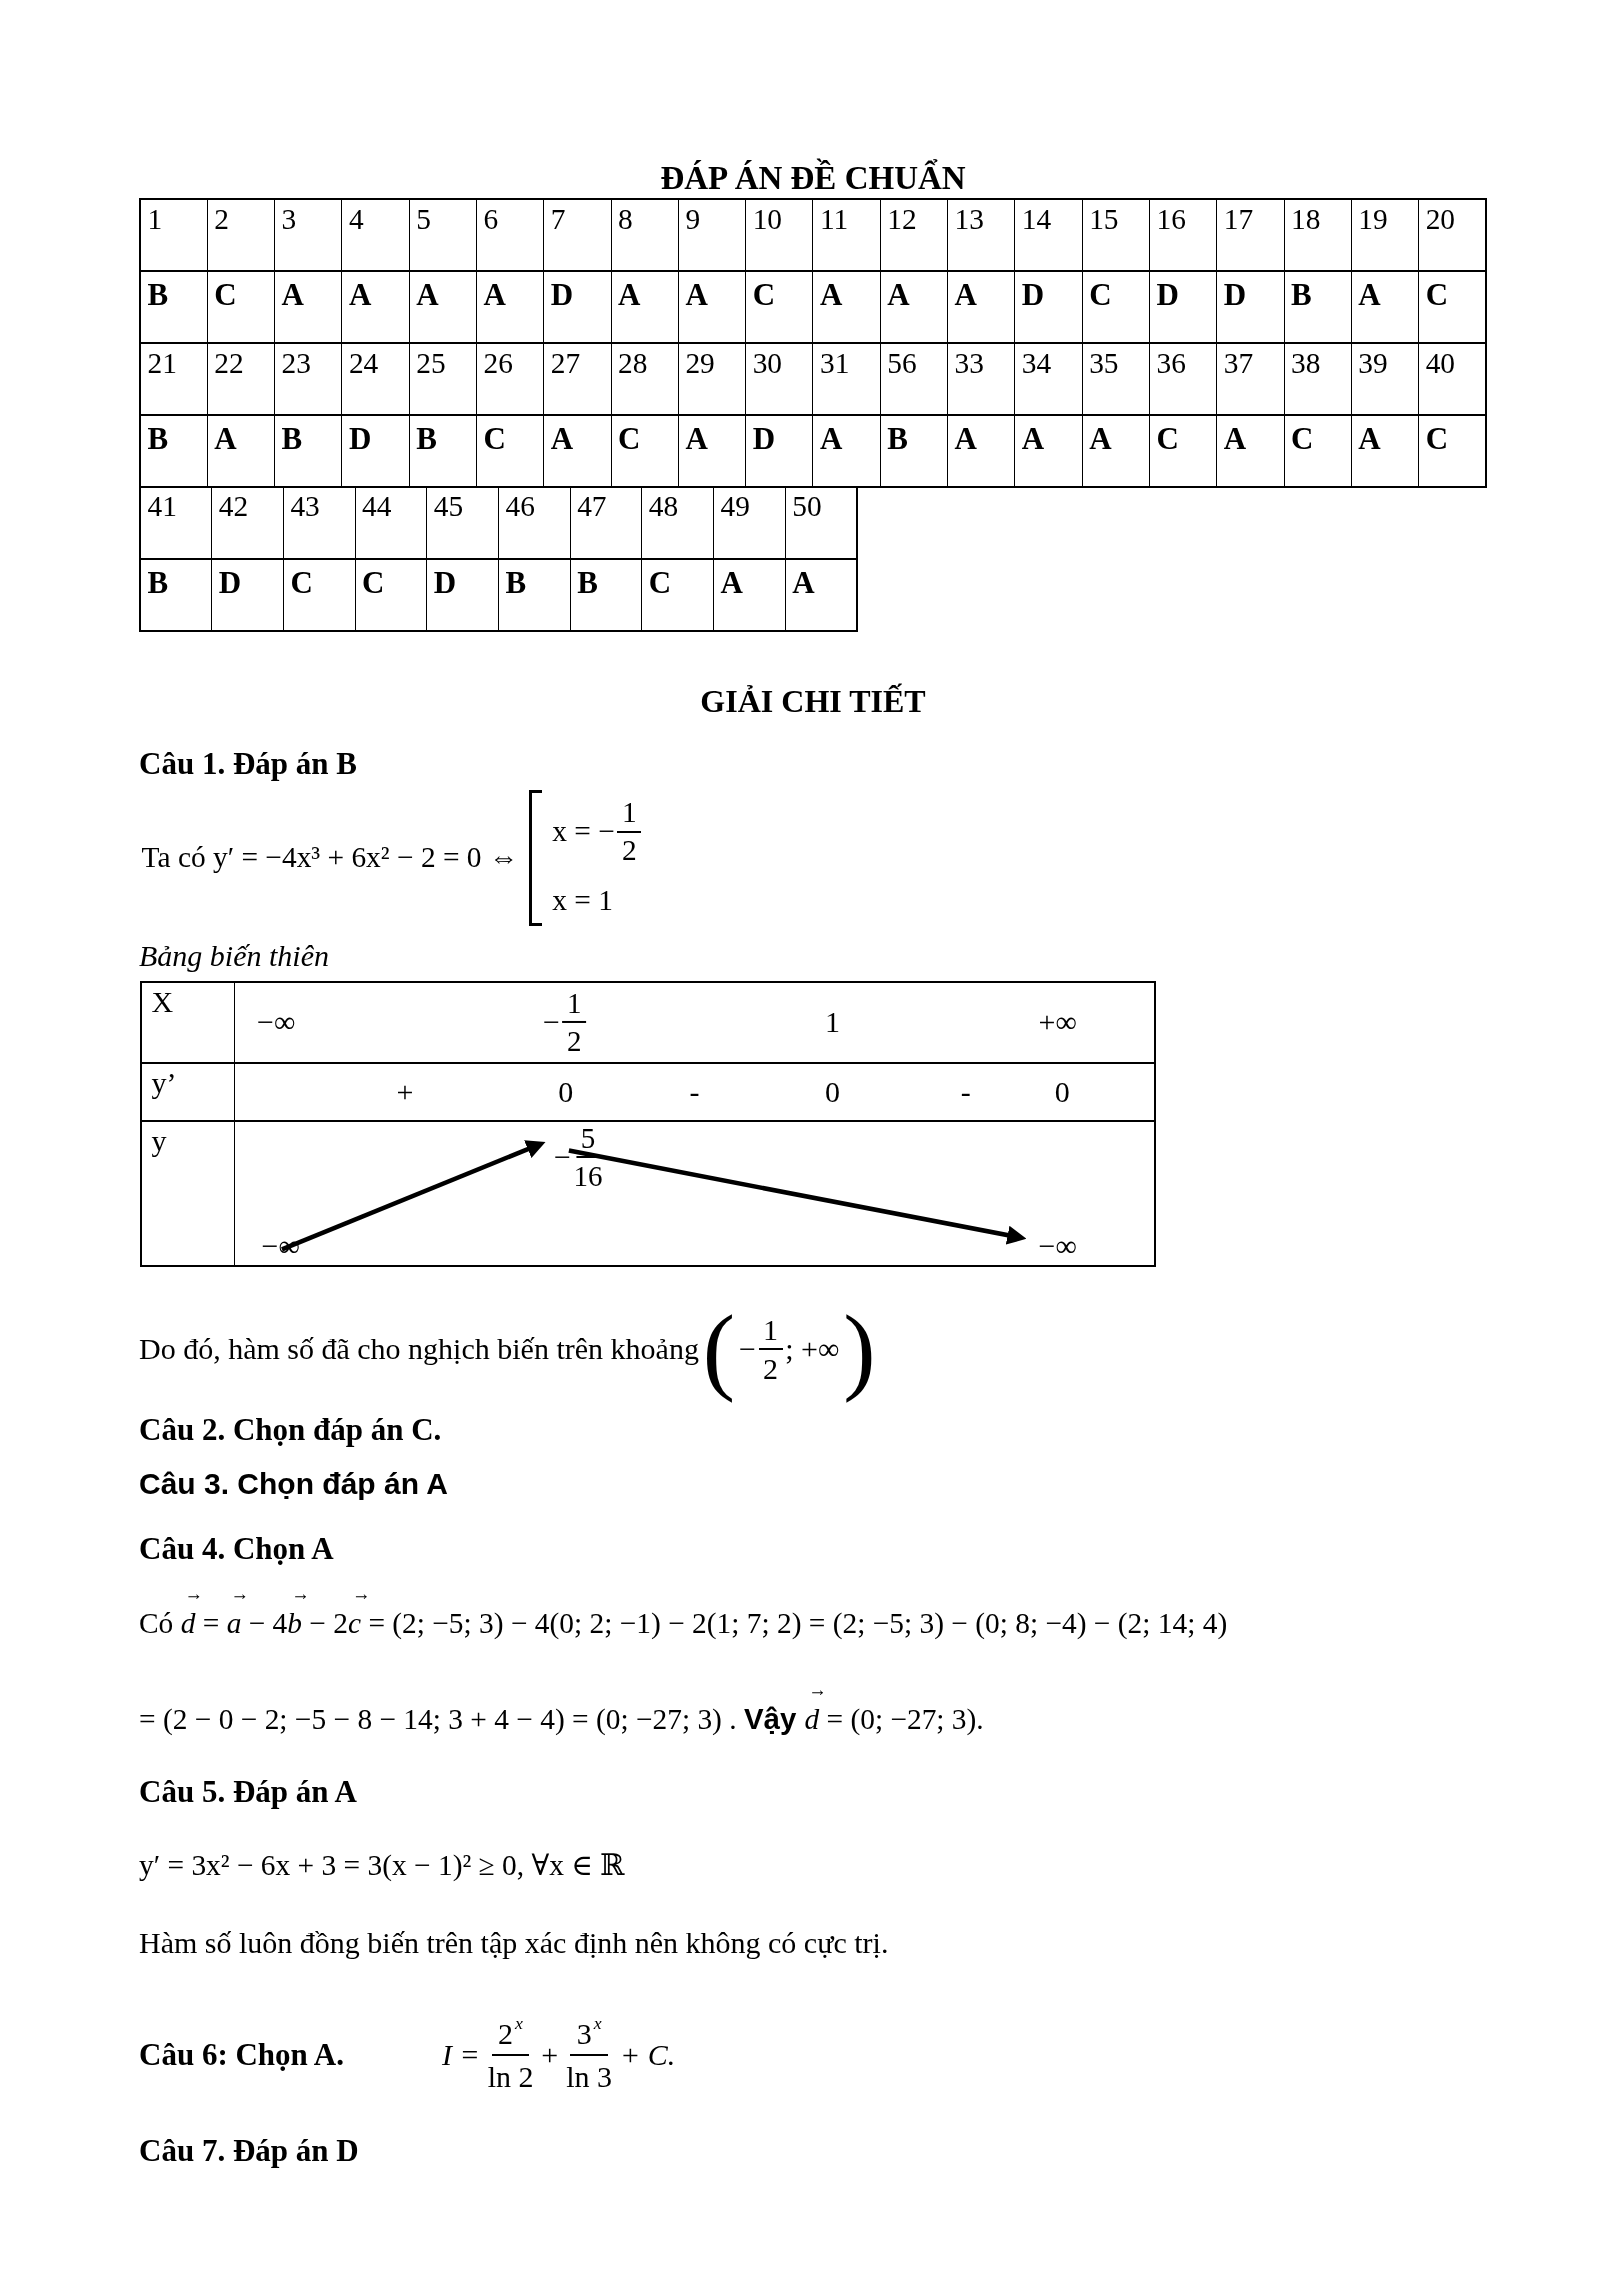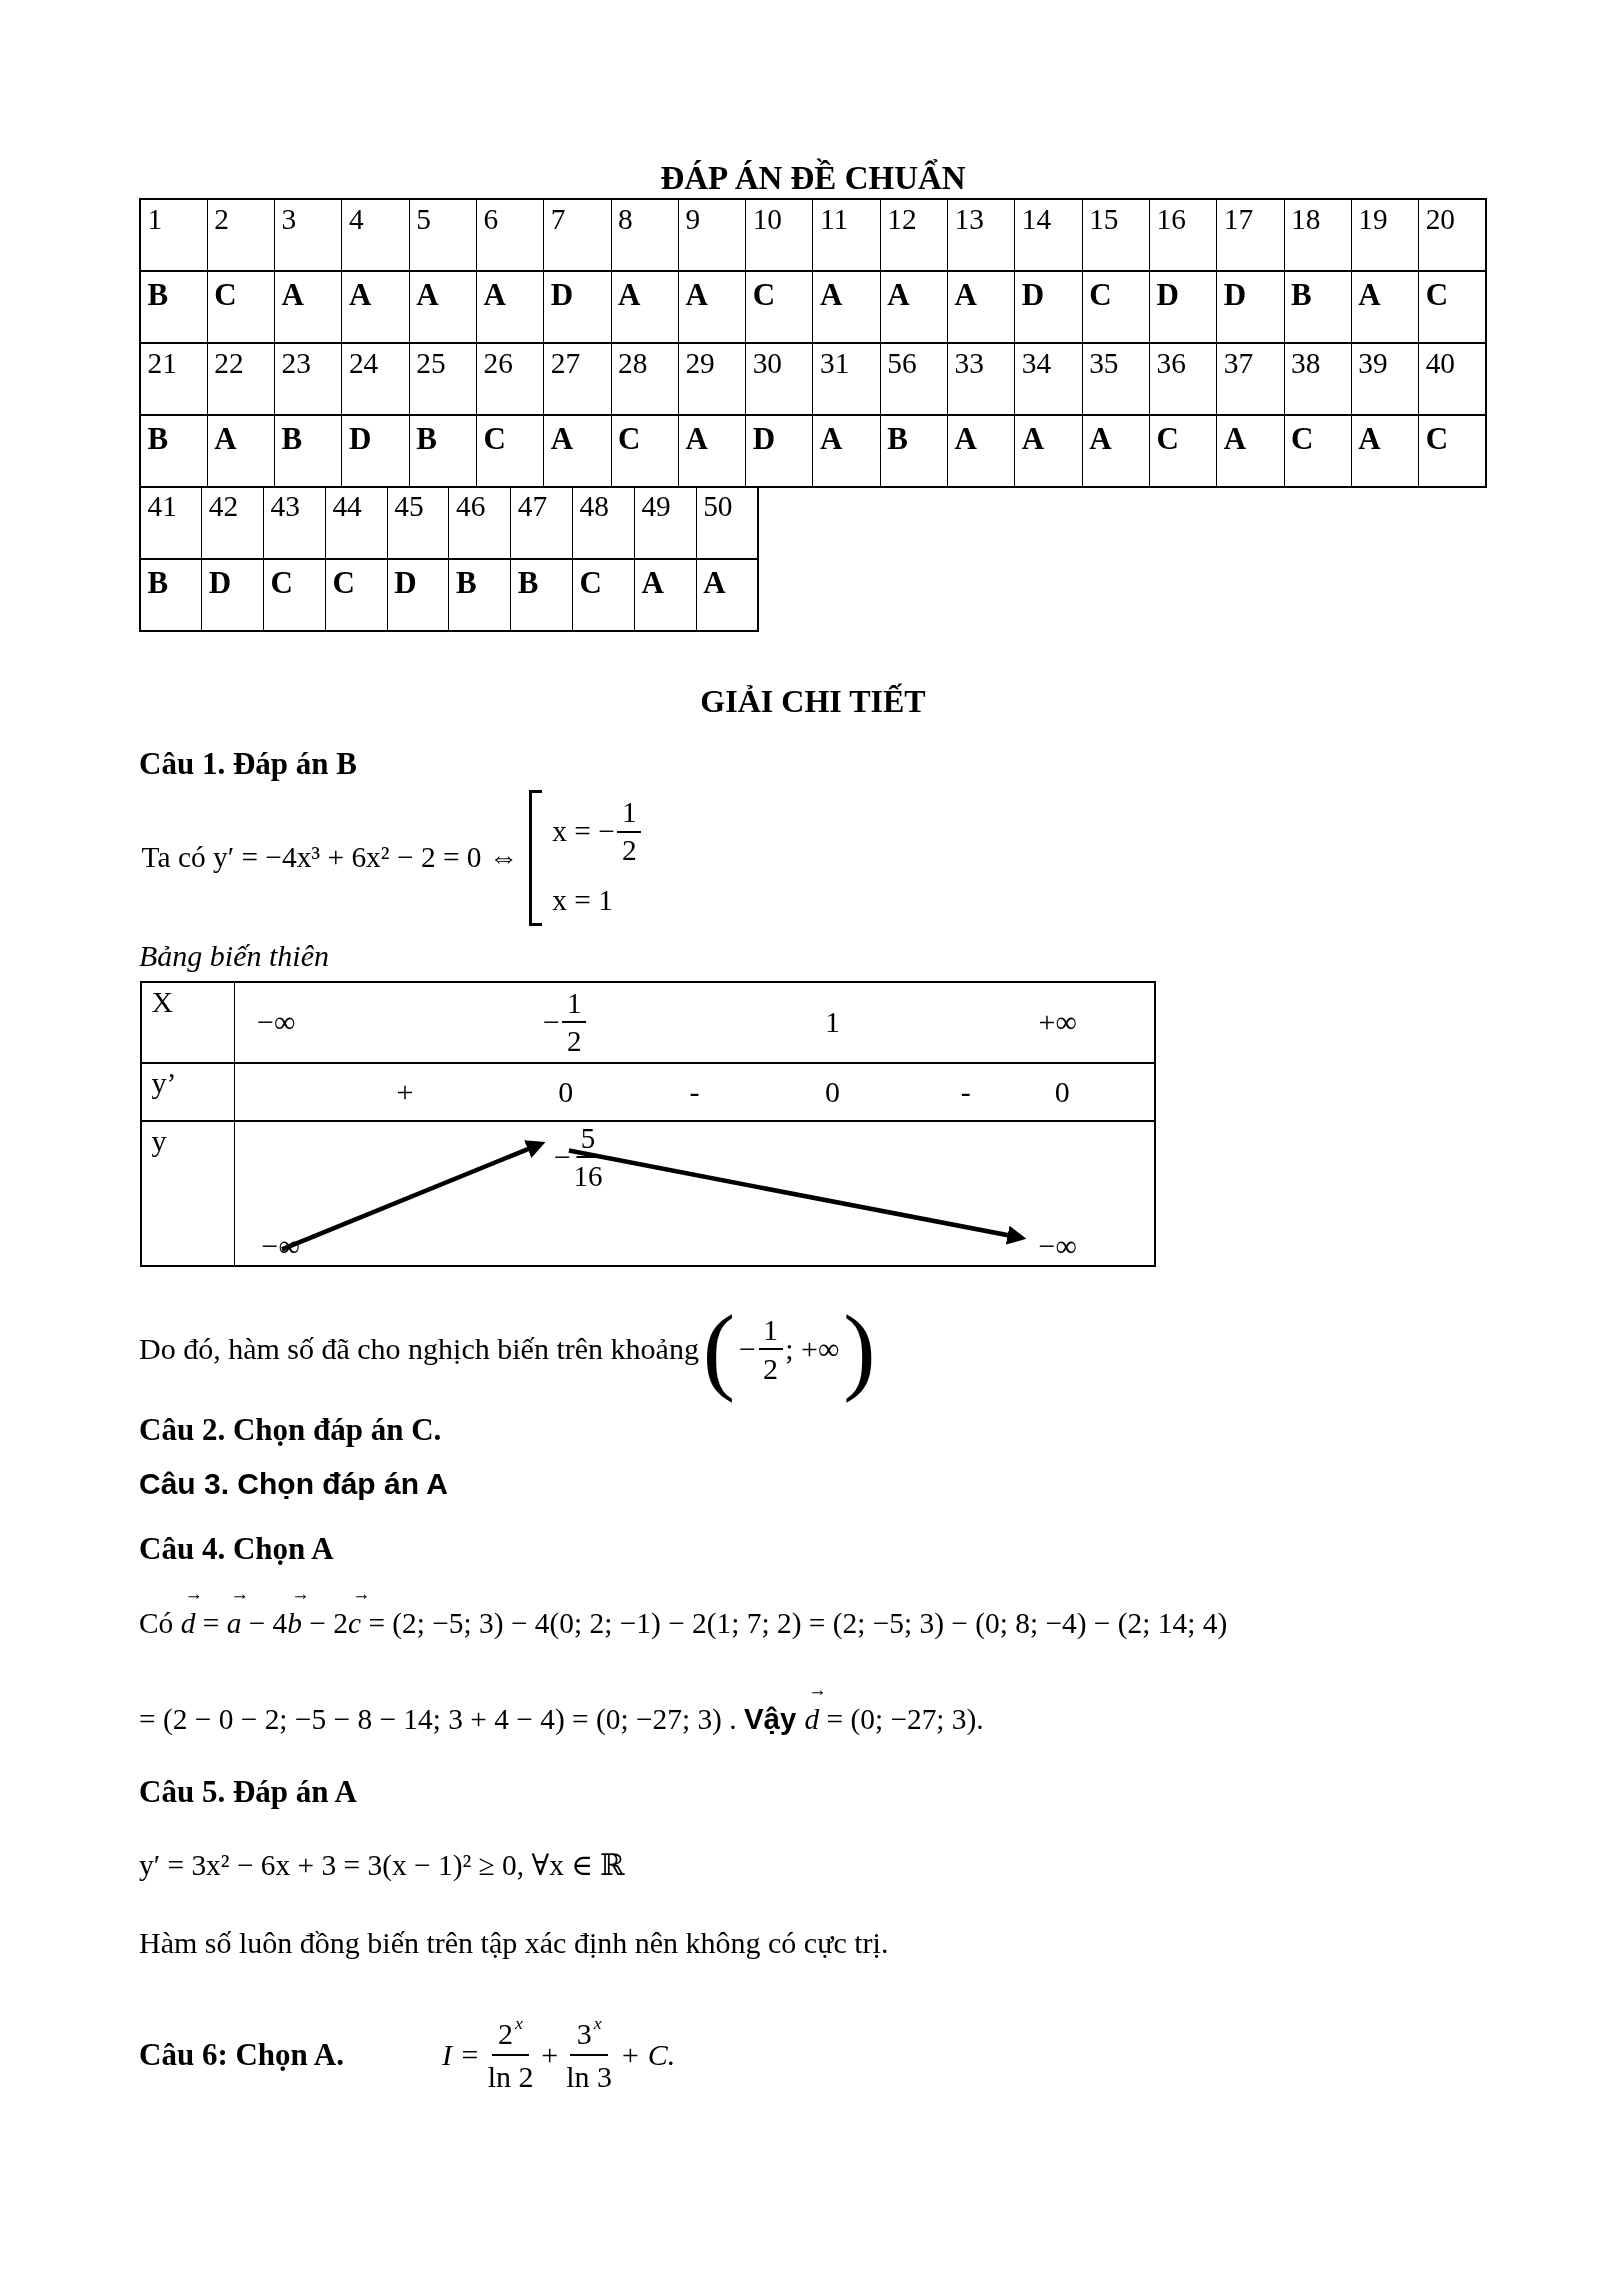--- a/index.html
+++ b/index.html
@@ -17,21 +17,21 @@
 
   
   .doc-title { text-align:center; font-weight:bold; font-size:33px; line-height:1.05; }
   .section-title { text-align:center; font-weight:bold; font-size:32px; margin-top:50px; }
   .q-head { font-weight:bold; font-size:31px; }
   .q-head.sans { font-family:"Liberation Sans","DejaVu Sans",sans-serif; font-size:30px; }
 
   
   .anstable { border-collapse: collapse; table-layout: fixed; margin-top: 2.6px; }
   .anstable.t1 { width: 1348px; }
-  .anstable.t2 { width: 620px; margin-top: -2.6px; }
+  .anstable.t2 { width: 719px; margin-top: -2.6px; }
   .anstable, .anstable td { border: 1.3px solid #000; }
   .anstable td {
     border-top-width: 2.6px; border-bottom-width: 2.6px;
     height: 72px; vertical-align: top;
     padding: 1.3px 0 0 6.5px;
     font-size: 29.4px;
   }
   .anstable { border: 2.6px solid #000; }
   .anstable tr.ansrow td { font-weight: bold; font-size: 31px; padding-top: 3.9px; }
 
@@ -337,15 +337,16 @@
       </span>
       <span>+</span>
       <span class="bigfrac">
         <span class="fn"><span>3</span><span class="supx">x</span></span>
         <span class="fd">ln 3</span>
       </span>
       <span class="it">+ C.</span>
     </span>
   </div>
 
+  <div class="q-head mt-c7">Câu 7. Đáp án D</div>
 
 </div>
 
 
 </body></html>

